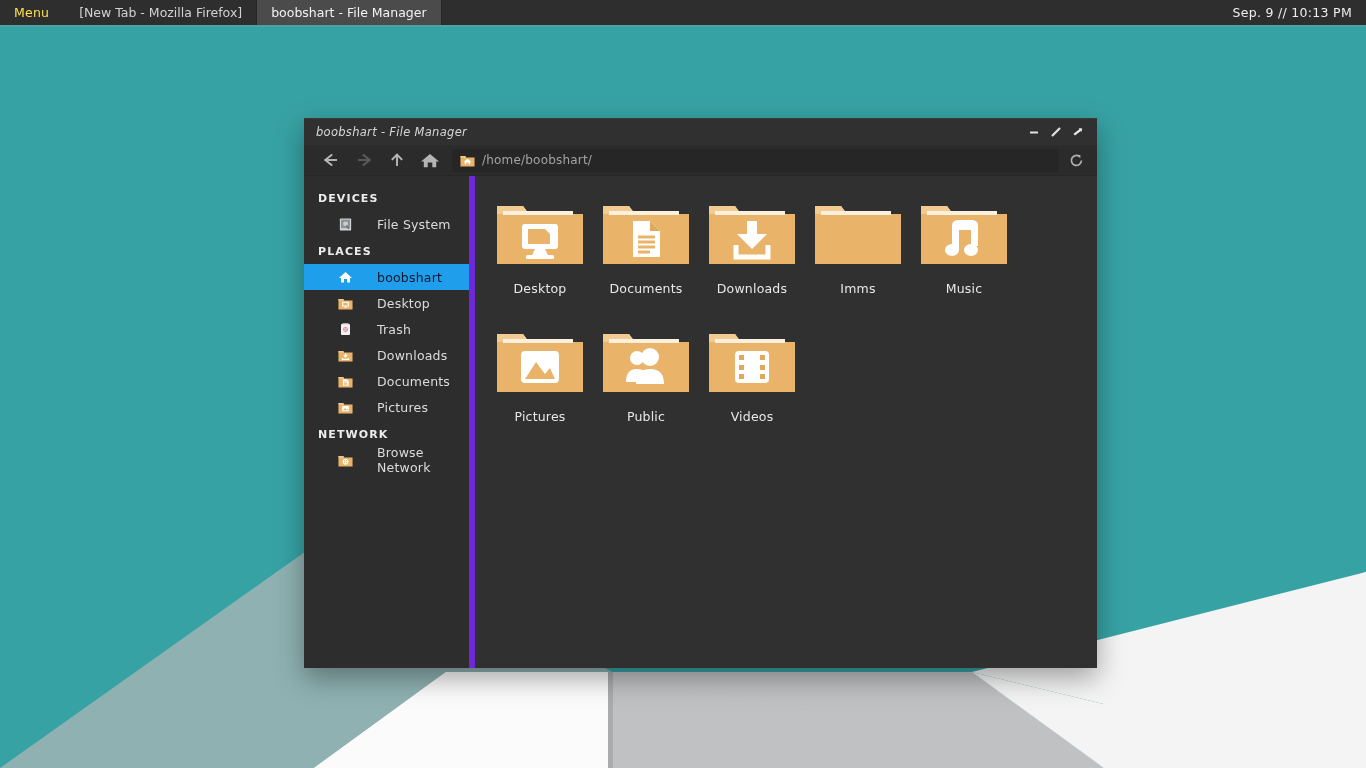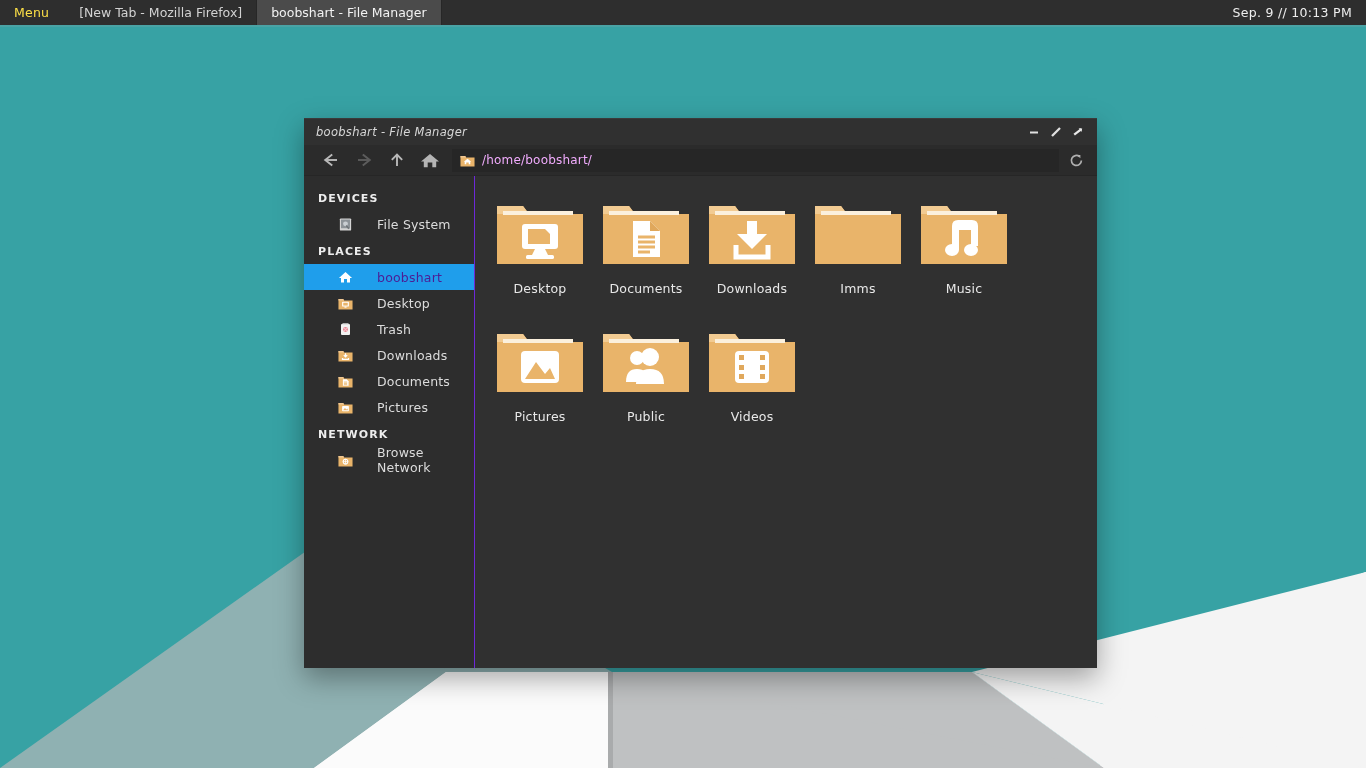--- a/index.html
+++ b/index.html
@@ -84,48 +84,48 @@
     cursor:pointer;
   }
   .tbtn svg { display:block; }
   #pathbar {
     flex:1 1 auto; height:23px; margin:0 4px 0 6px;
     background:#262626;
     display:flex; align-items:center; gap:7px;
     padding:0 8px; cursor:text;
   }
   #pathbar .path-text {
-    font-size:12px; color:#f0abfc; letter-spacing:.2px;
+    font-size:12px; color:#a3a3a3; letter-spacing:.2px;
     white-space:nowrap; overflow:hidden;
   }
   #reload-btn {
     width:26px; height:26px; margin-right:2px;
     display:flex; align-items:center; justify-content:center; cursor:pointer;
   }
 
   #body { flex:1 1 auto; display:flex; min-height:0; }
 
   
   #sidebar {
     width:171px; flex:0 0 171px;
     background:#2d2d2d;
-    border-right:1px solid #6d28d9;
+    border-right:6px solid #6d28d9;
     padding-top:8px; overflow:hidden;
   }
   .sb-group {
     font-size:11px; font-weight:bold; color:#ededed;
     letter-spacing:1.1px; padding:8px 0 6px 14px; cursor:default;
   }
   .sb-item {
     height:26px; display:flex; align-items:center; gap:24px;
     padding-left:34px; cursor:pointer;
   }
   .sb-item .sb-label { font-size:12.5px; color:#dcdcdc; letter-spacing:.2px; }
   .sb-item.selected { background:#1f9eeb; }
-  .sb-item.selected .sb-label { color:#4c1d95;text-align:center; }
+  .sb-item.selected .sb-label { color:#0f172a;text-align:center; }
   .sb-ico { width:15px; height:15px; flex:0 0 15px; display:block; }
 
   
   #content {
     flex:1 1 auto; background:#303030;
     padding:14px 10px 10px 12px;
     display:flex; flex-wrap:wrap; align-content:flex-start;
     overflow:hidden;
   }
   .fileitem {

